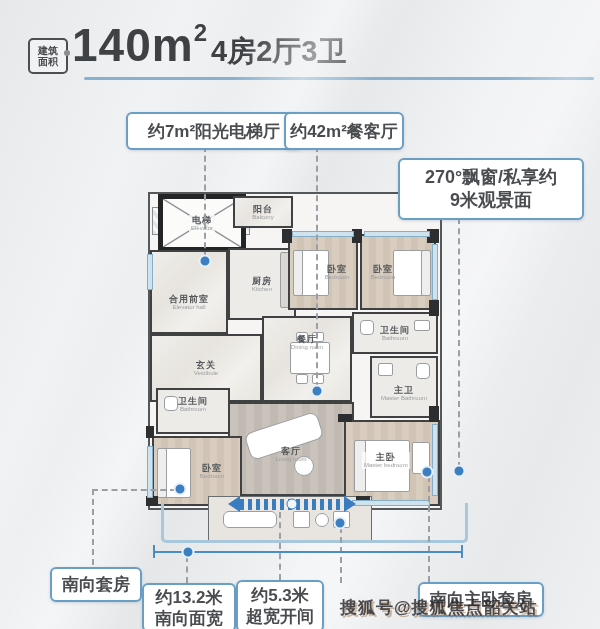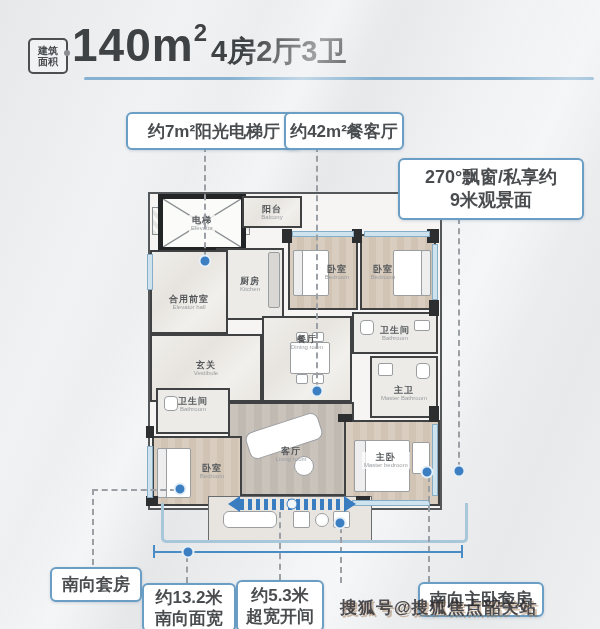--- a/index.html
+++ b/index.html
@@ -85,28 +85,28 @@
     <svg class="xcross" viewBox="0 0 80 48" preserveAspectRatio="none">
       <line x1="0" y1="0" x2="80" y2="48" stroke="#8e9194" stroke-width="1.5"></line>
       <line x1="80" y1="0" x2="0" y2="48" stroke="#8e9194" stroke-width="1.5"></line>
     </svg>
     <div class="lbl" style="background:rgba(251,251,250,.8);padding:0 2px;">
       <div class="zh">电梯</div>
       <div class="en">Elevator</div>
     </div>
   </div>
 
-  <div class="abs room marble" style="left:242px;top:196px;width:60px;height:32px;">
+  <div class="abs room marble" style="left:233px;top:196px;width:60px;height:32px;">
     <div class="lbl">
       <div class="zh">阳台</div>
       <div class="en">Balcony</div>
     </div>
   </div>
 
-  <div class="abs room bath" style="left:216px;top:248px;width:68px;height:72px;">
+  <div class="abs room bath" style="left:228px;top:248px;width:68px;height:72px;">
     <div class="furn" style="right:2px;top:2px;width:10px;height:54px;background:#d9d7d3;"></div>
     <div class="lbl">
       <div class="zh">厨房</div>
       <div class="en">Kitchen</div>
     </div>
   </div>
 
   <div class="abs room marble" style="left:150px;top:250px;width:78px;height:84px;">
     <div class="lbl" style="margin-top:20px;">
       <div class="zh">合用前室</div>

